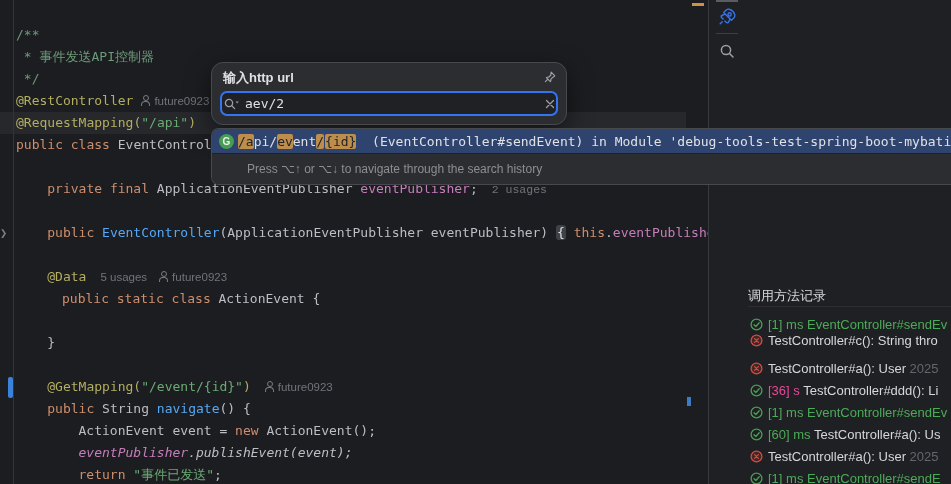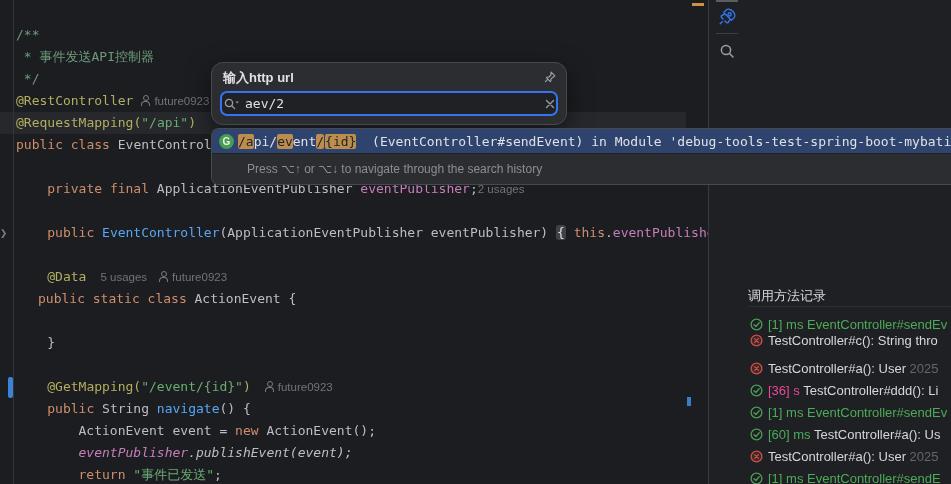--- a/index.html
+++ b/index.html
@@ -75,24 +75,24 @@
     <div id="gutter-sep"></div>
     <div id="fold-chevron">❯</div>
     <div id="change-bar"></div>
     <div id="code-lines">
         <div class="code-line" style="top: 24px; left: 16px;"><span class="tok-cm">/**</span></div>
         <div class="code-line" style="top: 46px; left: 16px;"><span class="tok-cm"> * 事件发送API控制器</span></div>
         <div class="code-line" style="top: 68px; left: 16px;"><span class="tok-cm"> */</span></div>
         <div class="code-line" style="top: 90px; left: 16px;"><span class="tok-an">@RestController</span><span class="icon-person"></span><span class="tok-hint">future0923</span></div>
         <div class="code-line" style="top: 112px; left: 16px;"><span class="tok-an">@RequestMapping(</span><span class="tok-str">"/api"</span><span class="tok-an">)</span></div>
         <div class="code-line" style="top: 134px; left: 16px;"><span class="tok-kw">public class </span><span class="tok-id">EventController</span></div>
-        <div class="code-line" style="top: 178px; left: 47.28px;"><span class="tok-kw">private final </span><span class="tok-id">ApplicationEventPublisher </span><span class="tok-fld">eventPublisher</span><span class="tok-id">;</span><span class="tok-hint" style="">2 usages</span></div>
+        <div class="code-line" style="top: 178px; left: 47.28px;"><span class="tok-kw">private final </span><span class="tok-id">ApplicationEventPublisher </span><span class="tok-fld">eventPublisher</span><span class="tok-id">;</span><span class="tok-hint" style="margin-left: 14px; font-family: Liberation Mono, monospace;">2 usages</span></div>
         <div class="code-line" style="top: 222px; left: 47.28px;"><span class="tok-kw">public </span><span class="tok-mth">EventController</span><span class="tok-id">(ApplicationEventPublisher eventPublisher) </span><span class="tok-brace">{</span><span class="tok-id"> </span><span class="tok-kw">this</span><span class="tok-id">.</span><span class="tok-fld">eventPublisher</span></div>
         <div class="code-line" style="top: 266px; left: 47.28px; text-align: center;"><span class="tok-an">@Data</span><span class="tok-hint" style="margin-left: 14px;">5 usages</span><span class="icon-person" style="margin-left: 12px;"></span><span class="tok-hint">future0923</span></div>
-        <div class="code-line" style="top: 288px; left: 38px;"><span class="tok-kw">public static class </span><span class="tok-id">ActionEvent {</span></div>
+        <div class="code-line" style="top: 288px; left: 62px;"><span class="tok-kw">public static class </span><span class="tok-id">ActionEvent {</span></div>
         <div class="code-line" style="top: 332px; left: 47.28px;"><span class="tok-id">}</span></div>
         <div class="code-line" style="top: 376px; left: 47.28px;"><span class="tok-an">@GetMapping(</span><span class="tok-str">"/event/{id}"</span><span class="tok-an">)</span><span class="icon-person" style="margin-left: 14px;"></span><span class="tok-hint">future0923</span></div>
         <div class="code-line" style="top: 398px; left: 47.28px;"><span class="tok-kw">public </span><span class="tok-id">String </span><span class="tok-mth">navigate</span><span class="tok-id">() {</span></div>
         <div class="code-line" style="top: 420px; left: 78.56px;"><span class="tok-id">ActionEvent event = </span><span class="tok-kw">new </span><span class="tok-id">ActionEvent();</span></div>
         <div class="code-line" style="top: 442px; left: 78.56px; font-style: italic;"><span class="tok-fld">eventPublisher</span><span class="tok-id">.publishEvent(event);</span></div>
         <div class="code-line" style="top: 464px; left: 78.56px;"><span class="tok-kw">return </span><span class="tok-str">"事件已发送"</span><span class="tok-id">;</span></div>
       </div>
     <div id="scroll-warn"></div>
     <div id="scroll-change"></div>
   </div>

